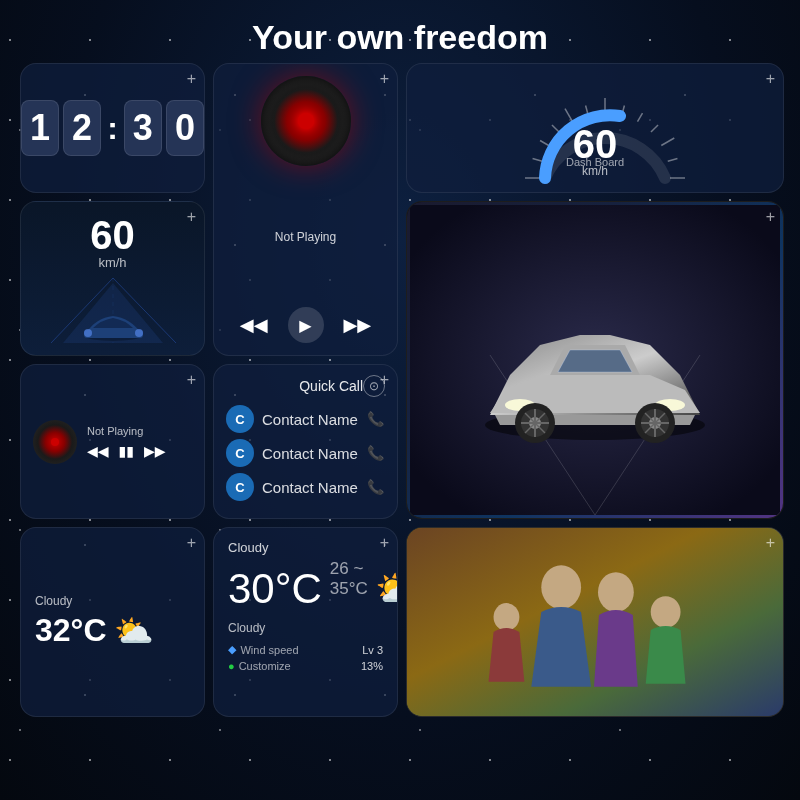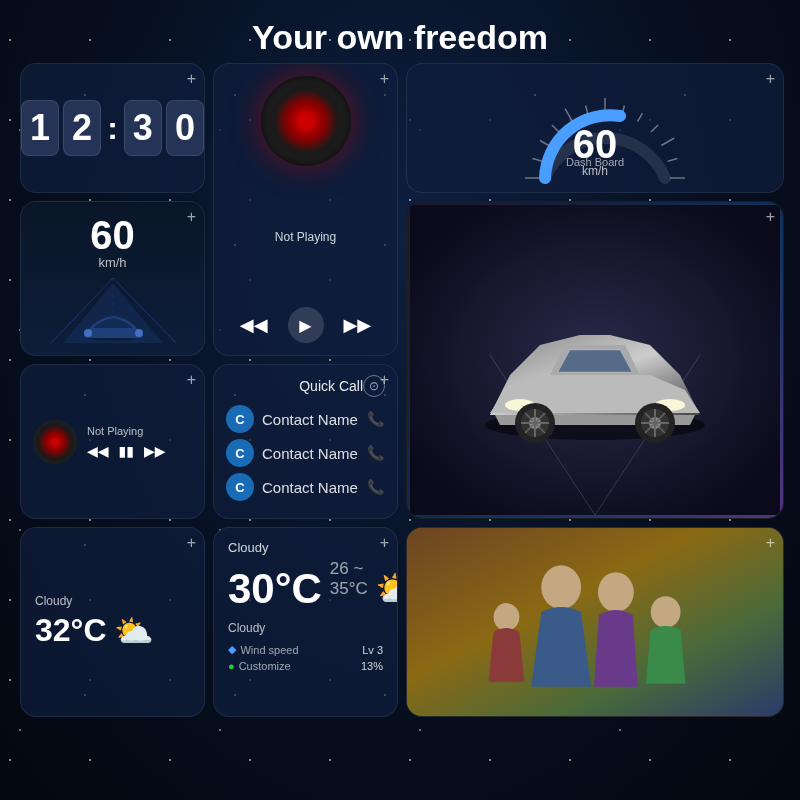--- a/index.html
+++ b/index.html
@@ -402,21 +402,21 @@
     }
     .weather-big-temp-row {
       display: flex;
       align-items: center;
       gap: 8px;
       margin-bottom: 2px;
     }
     .weather-big-temp {
       color: white;
       font-size: 42px;
-      font-weight: bold;
+      font-weight: normal;
       line-height: 1;
     }
     .weather-big-icon {
       font-size: 36px;
     }
     .weather-range {
       color: rgba(255,255,255,0.6);
       font-size: 17px;
       align-self: flex-end;
       margin-bottom: 20px;

